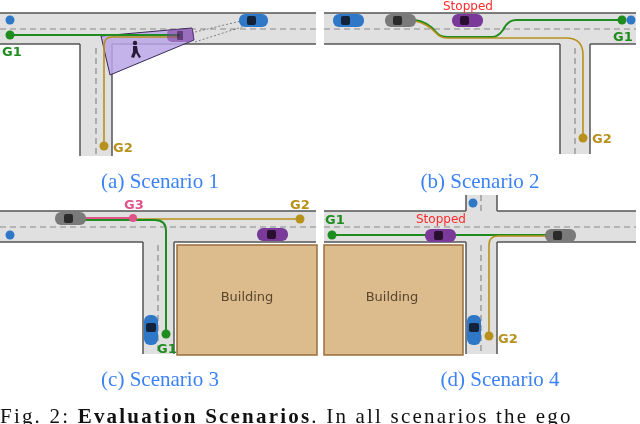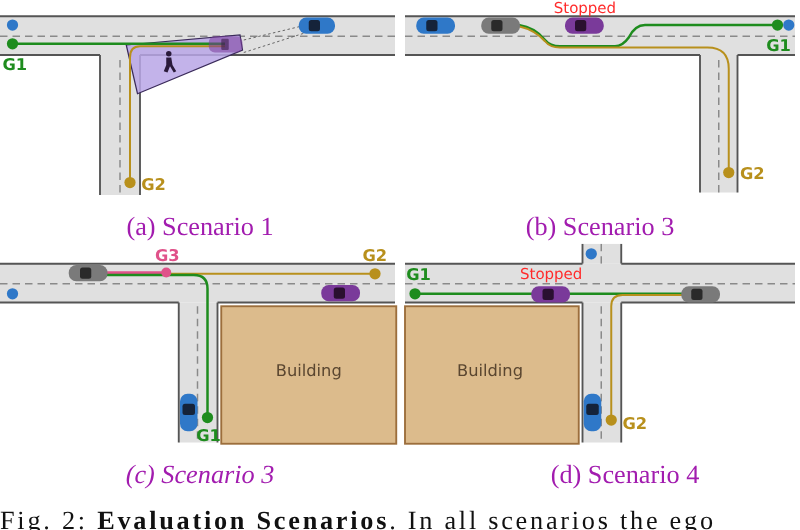--- a/index.html
+++ b/index.html
@@ -1,19 +1,19 @@
 <!DOCTYPE html>
 <html><head>
 <meta charset="utf-8">
 <style>
   html, body { margin:0; padding:0; background:#ffffff; }
   body { width:640px; height:424px; position:relative; overflow:hidden; font-family:"DejaVu Sans", sans-serif; }
   .panel { position:absolute; }
   .panel svg { display:block; }
-  .caption { position:absolute; font-family:"Liberation Serif", serif; font-size:21px; color:#a21caf; text-align:center; width:320px; }
+  .caption { position:absolute; font-family:"Liberation Serif", serif; font-size:21px; color:#3b82f6; text-align:center; width:320px; }
   .figcap { position:absolute; left:0; top:404px; font-family:"Liberation Serif", serif; font-size:21px; color:#111; white-space:nowrap; letter-spacing:2.2px; }
   .figcap b { font-weight:bold; }
   .lbl { font-family:"DejaVu Sans", sans-serif; font-weight:bold; font-size:13px; }
   .stop { font-family:"DejaVu Sans", sans-serif; font-size:12px; }
   .bld { font-family:"DejaVu Sans", sans-serif; font-size:13px; }
 </style>
 </head>
 <body>
 
 <div class="panel" style="left:0;top:0;">
@@ -90,21 +90,21 @@
   </g>
   <g>
     <rect x="132" y="14" width="31" height="13" rx="6" fill="#7a3a9a"></rect>
     <rect x="140" y="16" width="9" height="9" rx="2" fill="#2a1030"></rect>
   </g>
   <text x="123" y="10" class="stop" fill="#ff2a2a">Stopped</text>
   <text x="293" y="41" class="lbl" fill="#1e8c1e">G1</text>
   <text x="272" y="143" class="lbl" fill="#b8901c">G2</text>
 </svg>
 </div>
-<div class="caption" style="left:320px;top:169px;">(b) Scenario 3</div>
+<div class="caption" style="left:320px;top:169px;">(b) Scenario 2</div>
 
 <div class="panel" style="left:0;top:195px;">
 <svg width="320" height="165" viewBox="0 0 320 165">
   <rect x="0" y="16" width="316" height="31" fill="#e0e0e0"></rect>
   <line x1="0" y1="16" x2="316" y2="16" stroke="#555" stroke-width="1.5"></line>
   <line x1="0" y1="47" x2="143" y2="47" stroke="#555" stroke-width="1.5"></line>
   <line x1="174" y1="47" x2="316" y2="47" stroke="#555" stroke-width="1.5"></line>
   <line x1="0" y1="32" x2="316" y2="32" stroke="#8a8a8a" stroke-width="1.2" stroke-dasharray="6,4"></line>
   <rect x="143" y="47" width="31" height="112" fill="#e0e0e0"></rect>
   <line x1="143" y1="47" x2="143" y2="159" stroke="#555" stroke-width="1.5"></line>
@@ -132,21 +132,21 @@
   </g>
   <g>
     <rect x="144" y="120" width="14" height="30" rx="6" fill="#2f78c8"></rect>
     <rect x="146" y="128" width="10" height="9" rx="2" fill="#15233a"></rect>
   </g>
   <text x="124" y="14" class="lbl" fill="#e0528a">G3</text>
   <text x="290" y="14" class="lbl" fill="#b8901c">G2</text>
   <text x="157" y="158" class="lbl" fill="#1e8c1e">G1</text>
 </svg>
 </div>
-<div class="caption" style="left:0;top:367px;font-style:italic;">(c) Scenario 3</div>
+<div class="caption" style="left:0;top:367px;">(c) Scenario 3</div>
 
 <div class="panel" style="left:320px;top:195px;">
 <svg width="320" height="165" viewBox="0 0 320 165">
 
   <rect x="146" y="0" width="31" height="16" fill="#e0e0e0"></rect>
   <line x1="146" y1="0" x2="146" y2="16" stroke="#555" stroke-width="1.5"></line>
   <line x1="177" y1="0" x2="177" y2="16" stroke="#555" stroke-width="1.5"></line>
   <line x1="161" y1="0" x2="161" y2="16" stroke="#8a8a8a" stroke-width="1.2" stroke-dasharray="6,4"></line>
 
   <rect x="4" y="16" width="312" height="31" fill="#e0e0e0"></rect>

